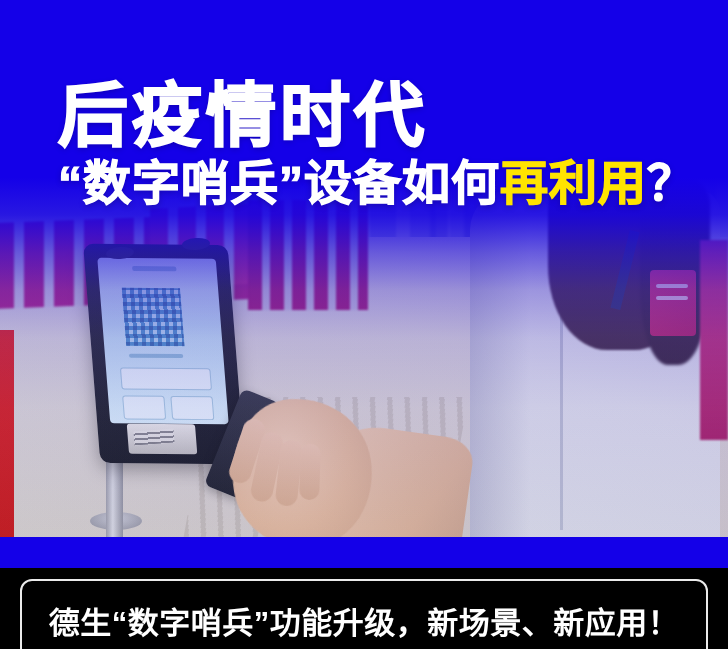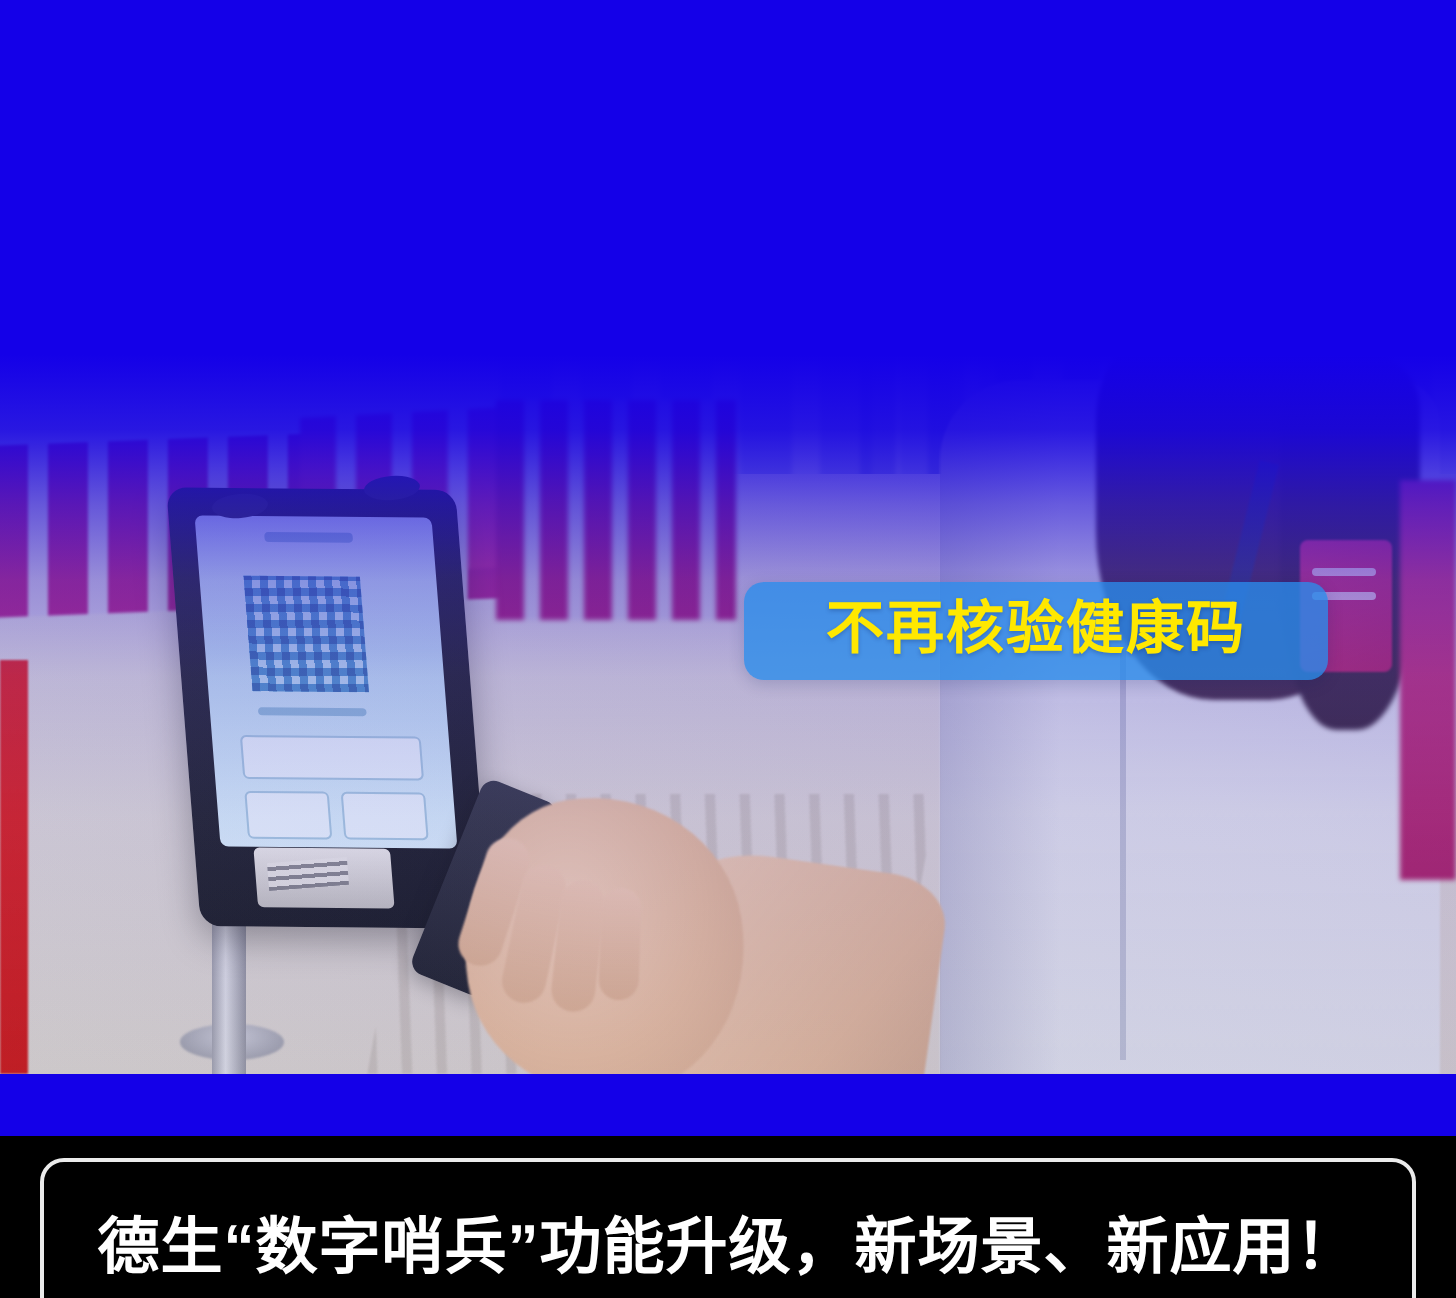--- a/index.html
+++ b/index.html
@@ -381,25 +381,28 @@
     <div class="hand"></div>
     <div class="finger" style="left:236px;top:418px;width:22px;height:66px;transform:rotate(18deg);"></div>
     <div class="finger" style="left:256px;top:432px;width:22px;height:70px;transform:rotate(12deg);"></div>
     <div class="finger" style="left:278px;top:440px;width:22px;height:66px;transform:rotate(6deg);"></div>
     <div class="finger" style="left:300px;top:444px;width:20px;height:56px;transform:rotate(2deg);"></div>
 
     <div class="overlay-tint"></div>
     <div class="overlay-blue"></div>
   </div>
 
+  <div class="headline">
+    <div class="headline-l1">后疫情时代</div>
+    <div class="headline-l2">
+      <span>“数字哨兵”设备如何</span><span class="hl-accent">再利用</span><span>？</span>
+    </div>
+  </div>
 
   <div class="pill-list">
-    <div class="pill">
-      <span class="pill-text">不再核验健康码</span>
-    </div>
   </div>
 
   <div class="footer">
     <div class="footer-frame"></div>
     <div class="footer-text">德生“数字哨兵”功能升级，新场景、新应用！</div>
   </div>
 
 </div>
 
 </body></html>

